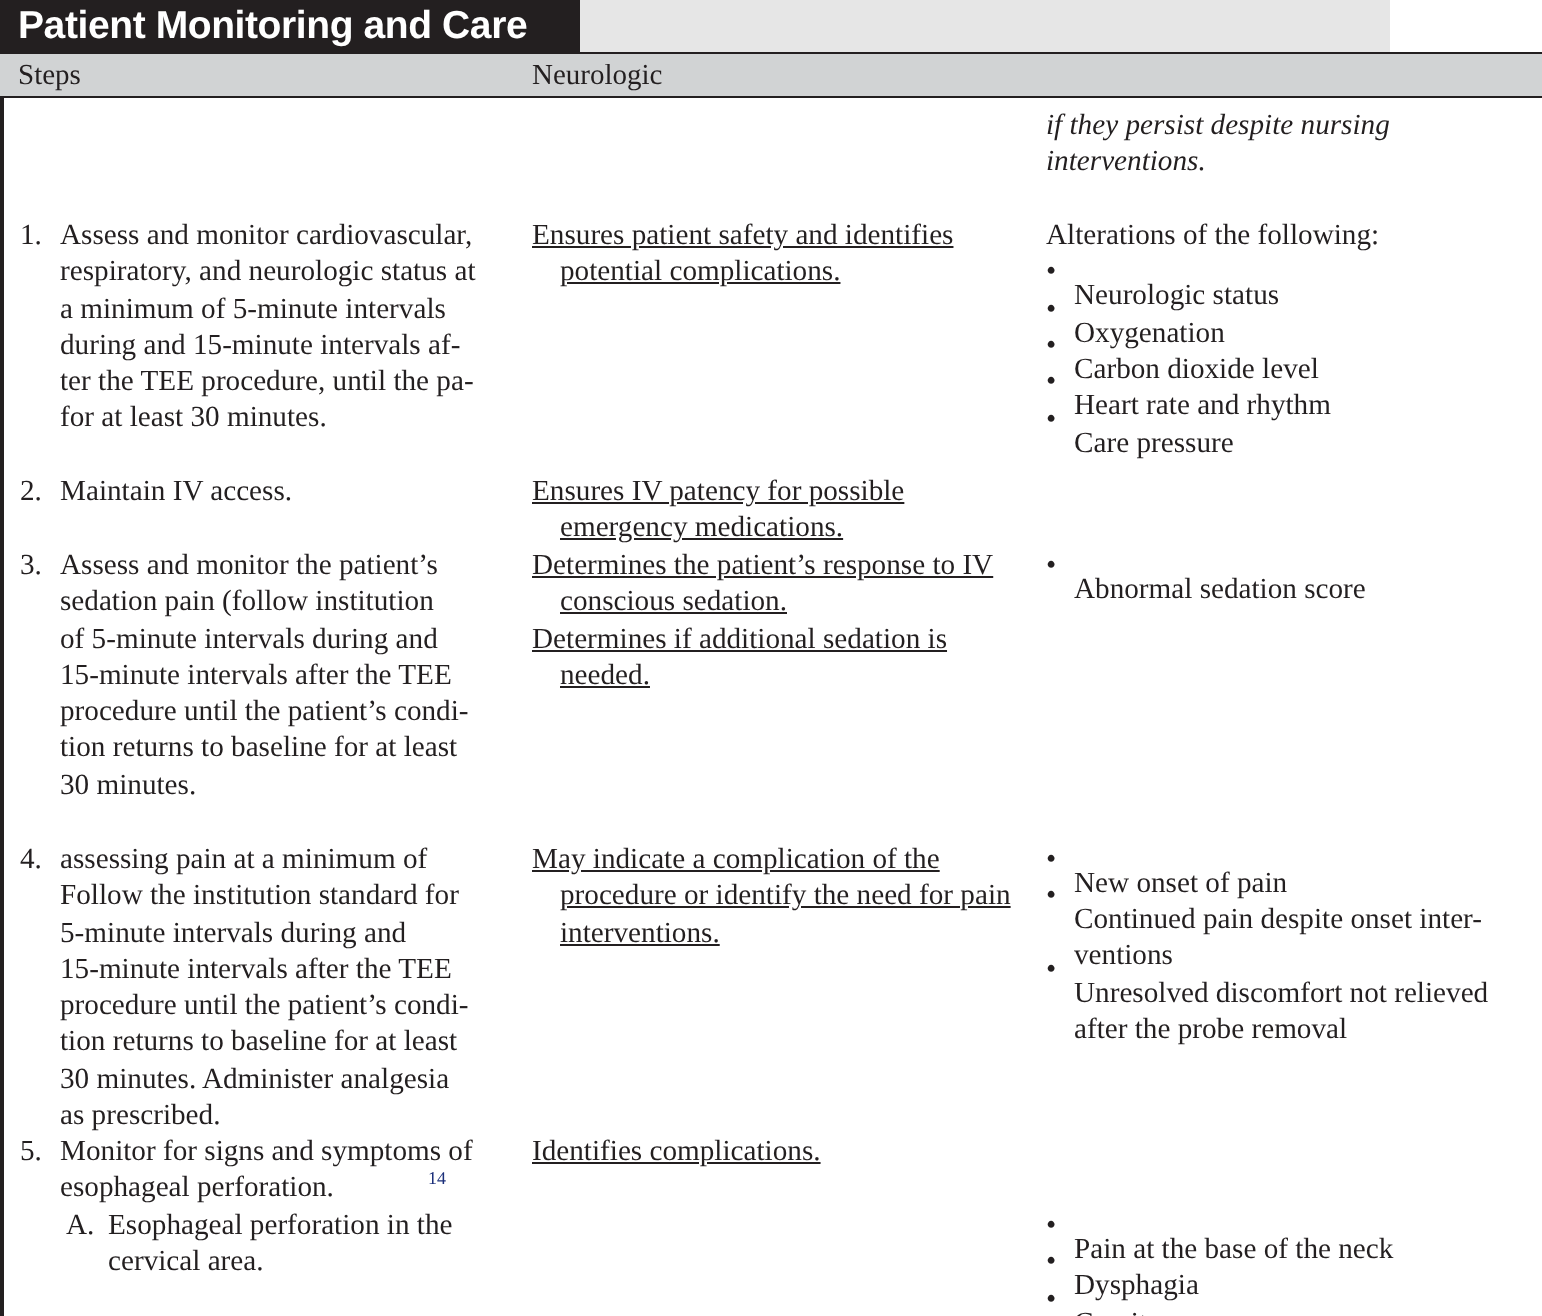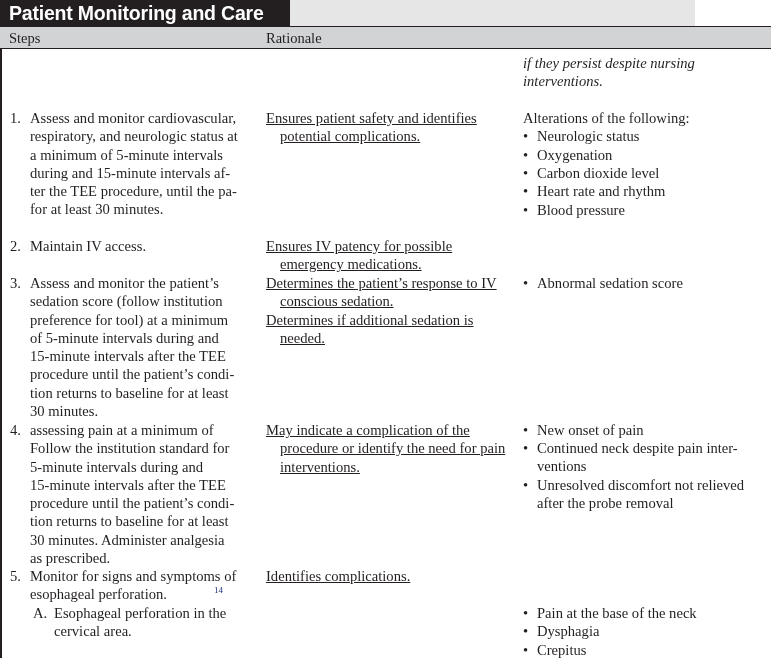--- a/index.html
+++ b/index.html
@@ -29,37 +29,37 @@
     .header span { position: absolute; top: 1px; }
     .leftrule {
       position: absolute; left: 0; top: 49px; width: 2px; height: 609px;
       background: #231f20;
     }
     .txt { position: absolute; font-size: 14.6px; line-height: 18.3px; }
     .num { position: absolute; font-size: 14.6px; line-height: 18.3px; }
     .ital { font-style: italic; }
     .bullet { position: absolute; font-size: 14.6px; line-height: 18.3px; }
     .bullet .dot { position: absolute; left: 0; top: 0; }
-    .bullet .bt { position: absolute; left: 14px; top: 0; white-space: nowrap; text-align: center; }
+    .bullet .bt { position: absolute; left: 14px; top: 12px; white-space: nowrap; text-align: center; }
     .hang { text-indent: -14px; padding-left: 14px; }
     sup { font-size: 9px; color: #1b2f7a; vertical-align: 6px; line-height: 0; margin-left: 47px; }
     .col1 { left: 30px; width: 222px; }
     .col2 { left: 266px; width: 240px; text-decoration: underline; }
     .col3 { left: 523px; width: 240px; }
   </style>
 </head>
 <body>
 
 <div class="titlebar">
   <div class="title">Patient Monitoring and Care</div>
 </div>
 
 <div class="header">
   <span style="left:9px">Steps</span>
-  <span style="left:266px">Rationale</span>
+  <span style="left:266px">Neurologic</span>
 </div>
 
 <div class="leftrule"></div>
 
 <div class="txt ital col3" style="top:54px">
   <div>if they persist despite nursing</div>
   <div>interventions.</div>
 </div>
 
 <div>
@@ -85,36 +85,35 @@
   <div class="bullet col3" style="top:164px">
       <span class="dot">•</span>
       <span class="bt">Carbon dioxide level</span>
     </div>
   <div class="bullet col3" style="top:182px">
       <span class="dot">•</span>
       <span class="bt">Heart rate and rhythm</span>
     </div>
   <div class="bullet col3" style="top:201px">
       <span class="dot">•</span>
-      <span class="bt">Blood pressure</span>
+      <span class="bt">Care pressure</span>
     </div>
 </div>
 
 <div>
   <div class="num" style="left:10px; top:237px">2.</div>
   <div class="txt col1" style="top:237px">Maintain IV access.</div>
   <div class="txt col2 hang" style="top:237px; width:210px">Ensures IV patency for possible emergency medications.</div>
 </div>
 
 <div>
   <div class="num" style="left:10px; top:274px">3.</div>
   <div class="txt col1" style="top:274px">
     <div>Assess and monitor the patient’s</div>
-    <div>sedation score (follow institution</div>
-    <div>preference for tool) at a minimum</div>
+    <div>sedation pain (follow institution</div>
     <div>of 5-minute intervals during and</div>
     <div>15-minute intervals after the TEE</div>
     <div>procedure until the patient’s condi-</div>
     <div>tion returns to baseline for at least</div>
     <div>30 minutes.</div>
   </div>
   <div class="txt col2 hang" style="top:274px; width:238px">Determines the patient’s response to IV conscious sedation.</div>
   <div class="txt col2 hang" style="top:311px; width:238px">Determines if additional sedation is needed.</div>
   <div class="bullet col3" style="top:274px">
       <span class="dot">•</span>
@@ -134,21 +133,21 @@
     <div>30 minutes. Administer analgesia</div>
     <div>as prescribed.</div>
   </div>
   <div class="txt col2 hang" style="top:421px; width:236px">May indicate a complication of the procedure or identify the need for pain interventions.</div>
   <div class="bullet col3" style="top:421px">
       <span class="dot">•</span>
       <span class="bt">New onset of pain</span>
     </div>
   <div class="bullet col3" style="top:439px">
       <span class="dot">•</span>
-      <span class="bt">Continued neck despite pain inter-</span>
+      <span class="bt">Continued pain despite onset inter-</span>
     </div>
   <div class="bullet col3" style="top:457px">
       <span class="bt">ventions</span>
     </div>
   <div class="bullet col3" style="top:476px">
       <span class="dot">•</span>
       <span class="bt">Unresolved discomfort not relieved</span>
     </div>
   <div class="bullet col3" style="top:494px">
       <span class="bt">after the probe removal</span>

